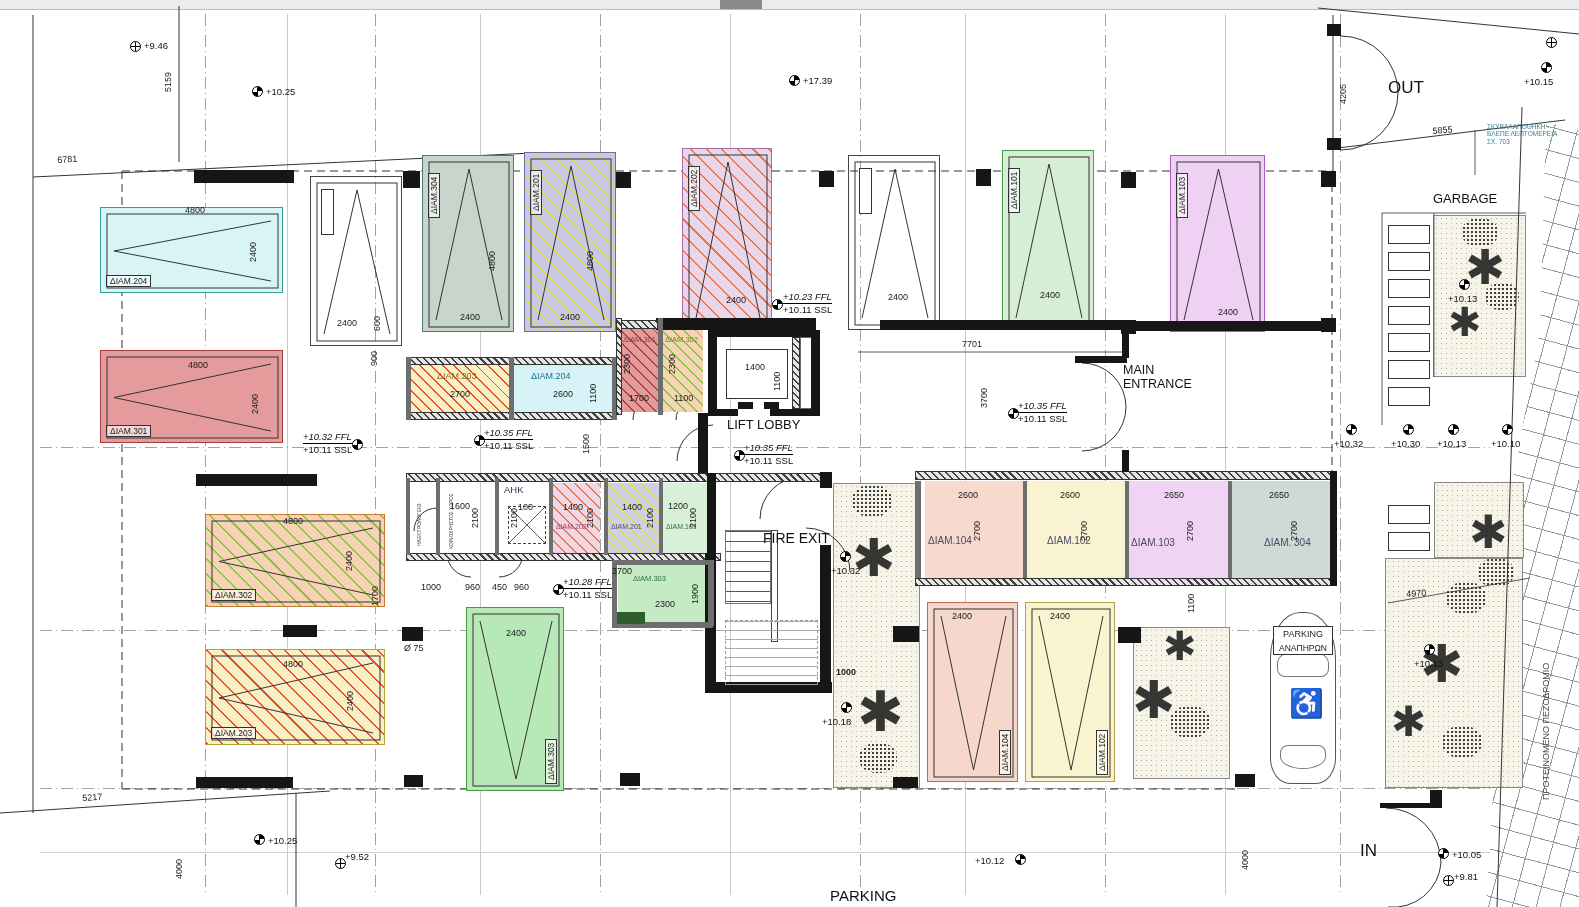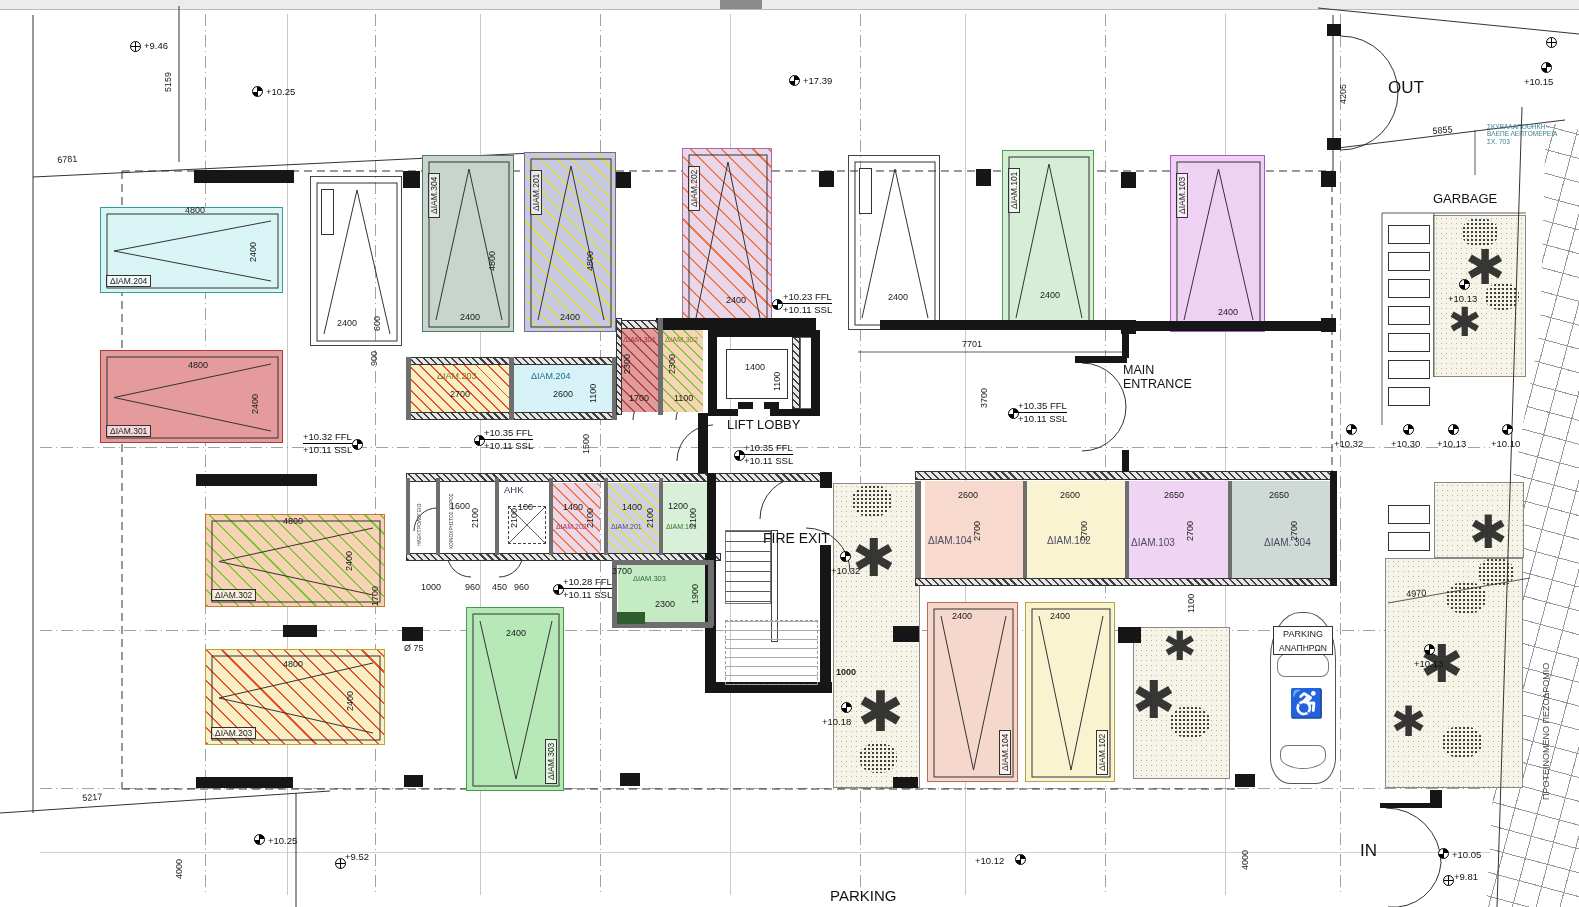--- a/index.html
+++ b/index.html
@@ -8,21 +8,21 @@
   .abs{position:absolute;}
   .lbl{position:absolute;color:#1a1a1a;white-space:pre;line-height:1.15;}
   .dim{position:absolute;font-size:9px;color:#1a1a1a;white-space:nowrap;}
   .mk-q{position:absolute;width:11px;height:11px;border-radius:50%;border:1px solid #000;
         background:conic-gradient(#000 0 25%,#fff 25% 50%,#000 50% 75%,#fff 75%);}
   .mk-c{position:absolute;width:11px;height:11px;border-radius:50%;border:1px solid #000;background:
         linear-gradient(#000,#000) center/100% 1px no-repeat,
         linear-gradient(#000,#000) center/1px 100% no-repeat,#fff;}
   .mk-t{position:absolute;font-size:9.5px;color:#111;white-space:nowrap;}
   .ffl{position:absolute;font-size:9.5px;color:#111;white-space:nowrap;}
-  .ffl .l1{display:block;border-bottom:1px solid #000;padding-bottom:1px;}
+  .ffl .l1{display:block;border-bottom:1px solid #000;padding-bottom:1px;font-style:italic;}
   .planter{position:absolute;background-color:#f6f4e8;border:1px solid #888;
            background-image:radial-gradient(#b6b293 .8px,transparent .8px);background-size:5px 5px;}
   .dots{position:absolute;border-radius:45%;background-image:radial-gradient(#2b2b2b 1px,transparent 1.1px);background-size:4px 4px;opacity:.9;}
   .tree{position:absolute;color:#1c1c1c;opacity:.88;line-height:1;}
   .step{position:absolute;width:42px;height:19px;background:#fff;border:1px solid #333;}
   .pspace{position:absolute;}
   .pspace svg{position:absolute;left:0;top:0;}
   .plab{position:absolute;font-size:8.5px;color:#222;border:1px solid #333;background:rgba(255,255,255,.6);
         padding:0 3px;white-space:nowrap;}
   .room{position:absolute;}

